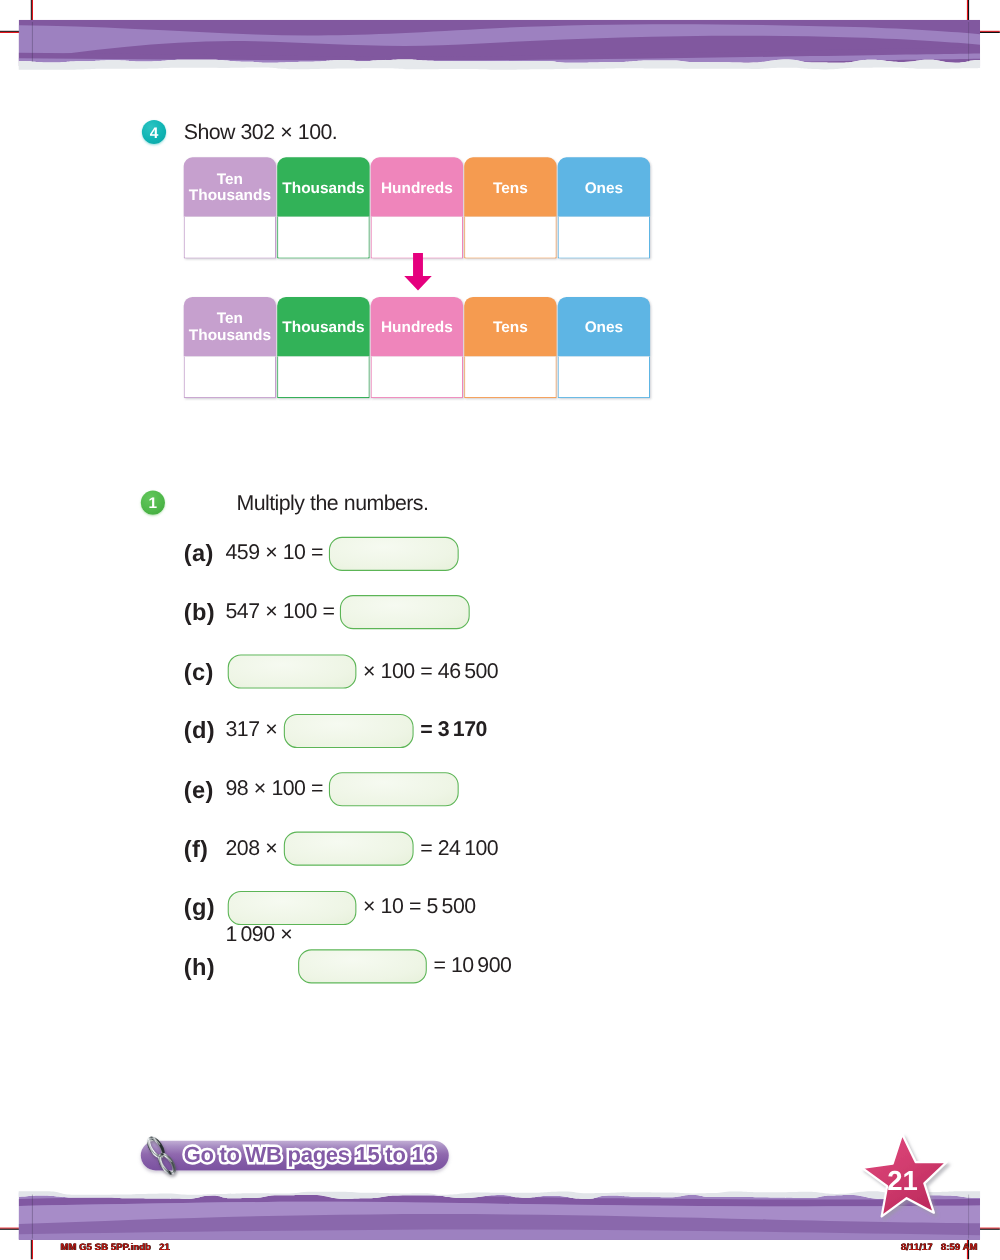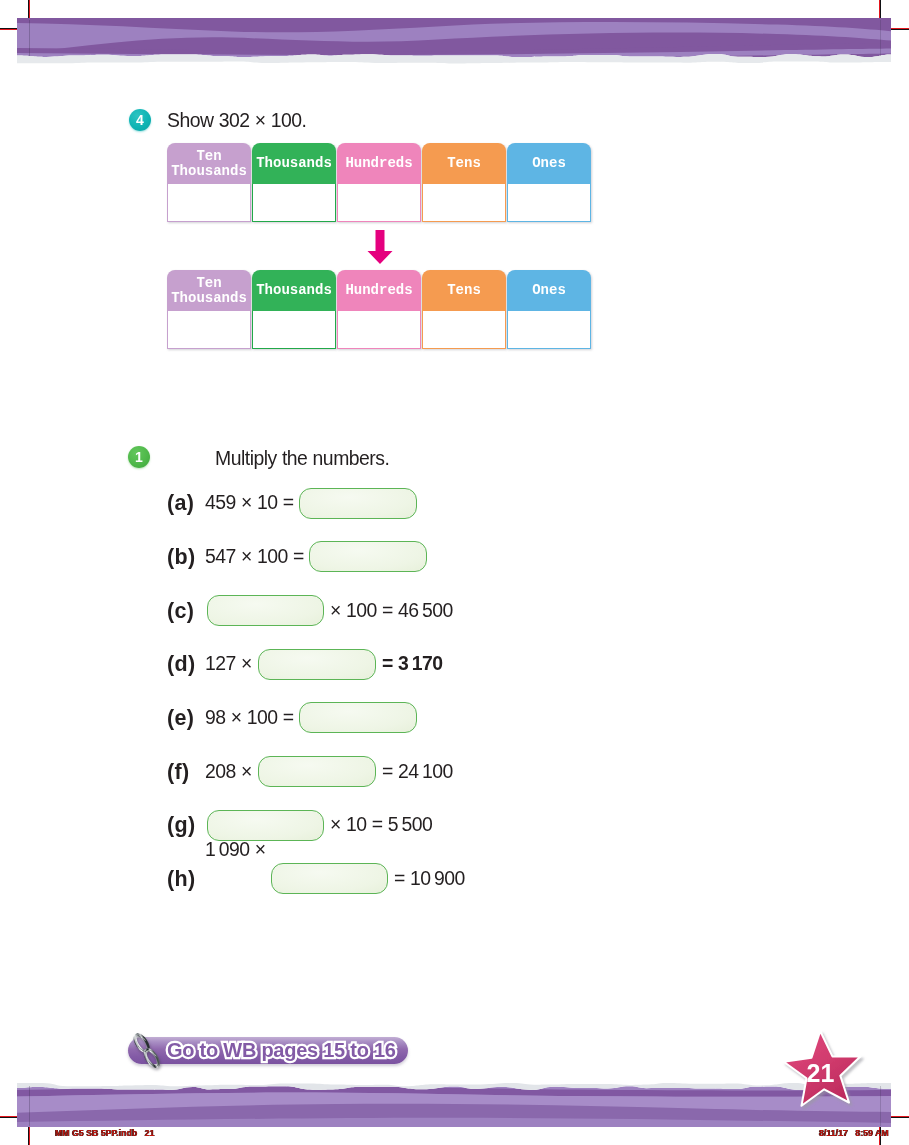--- a/index.html
+++ b/index.html
@@ -10,23 +10,23 @@
   .banner{position:absolute;}
   .arrow{position:absolute;}
 
   .qnum{position:absolute;width:22px;height:22px;border-radius:50%;
         color:#fff;font-weight:bold;font-size:14px;text-align:center;line-height:22px;}
   .qtext{position:absolute;font-size:19.4px;color:#231f20;letter-spacing:-0.5px;word-spacing:0.3px;}
 
   .pvtable{position:absolute;display:flex;}
   .pvcol{width:84px;margin-right:1px;}
   .pvcol:last-child{margin-right:0;}
-  .pvhead{height:41px;border-radius:8px 8px 0 0;color:#fff;font-weight:bold;
+  .pvhead{height:54px;border-radius:8px 8px 0 0;color:#fff;font-weight:bold;
           font-size:14px;display:flex;align-items:center;justify-content:center;
-          text-align:center;line-height:1.05;white-space:pre-line;font-family:Liberation Mono, monospace;}
+          text-align:center;line-height:1.05;white-space:pre-line;}
   .pvcol{width:84px;margin-right:1px;filter:drop-shadow(1.2px 1.6px 1.2px rgba(140,140,150,.40));}
   .pvcell{height:38px;background:#fff;border-style:solid;border-width:1px;border-top:none;
           box-sizing:border-box;border-radius:0 0 1px 1px;}
 
   .ex{position:absolute;font-size:19.4px;color:#231f20;white-space:nowrap;letter-spacing:-0.5px;word-spacing:0.3px;}
   .exlbl{position:absolute;font-size:21.5px;font-weight:bold;color:#231f20;letter-spacing:0.3px;}
   .ansbox{position:absolute;height:31px;border:1px solid #5cb556;border-radius:12px;
           background:radial-gradient(120% 150% at 42% 28%,#f6faf1 0%,#eef5e5 45%,#e4eed6 78%,#dde9cd 100%);
           box-sizing:border-box;}
   .ftxt{position:absolute;font-size:8.6px;font-weight:bold;color:#c0150d;letter-spacing:0.1px;white-space:pre;text-shadow:0.4px 0 0 #1a1a1a,-0.4px 0 0 #1a1a1a;padding-left:13px;}
@@ -172,21 +172,21 @@
       <div class="exlbl" style="left: 167px; top: 491px;">(a)</div>
       <div class="ex" style="left: 205px; top: 491px;">459 × 10 =</div>
       <div class="ansbox" style="left: 299px; top: 488px; width: 118px;"></div>
       <div class="exlbl" style="left: 167px; top: 545px;">(b)</div>
       <div class="ex" style="left: 205px; top: 545px;">547 × 100 =</div>
       <div class="ansbox" style="left: 309px; top: 541px; width: 118px;"></div>
       <div class="exlbl" style="left: 167px; top: 599px;">(c)</div>
       <div class="ansbox" style="left: 207px; top: 595px; width: 117px;"></div>
       <div class="ex" style="left: 330px; top: 599px;">× 100 = 46 500</div>
       <div class="exlbl" style="left: 167px; top: 652px;">(d)</div>
-      <div class="ex" style="left: 205px; top: 652px;">127 ×</div>
+      <div class="ex" style="left: 205px; top: 652px;">317 ×</div>
       <div class="ansbox" style="left: 258px; top: 649px; width: 118px;"></div>
       <div class="ex" style="left: 382px; top: 652px; font-weight: bold;">= 3 170</div>
       <div class="exlbl" style="left: 167px; top: 706px;">(e)</div>
       <div class="ex" style="left: 205px; top: 706px;">98 × 100 =</div>
       <div class="ansbox" style="left: 299px; top: 702px; width: 118px;"></div>
       <div class="exlbl" style="left: 167px; top: 760px;">(f)</div>
       <div class="ex" style="left: 205px; top: 760px;">208 ×</div>
       <div class="ansbox" style="left: 258px; top: 756px; width: 118px;"></div>
       <div class="ex" style="left: 382px; top: 760px;">= 24 100</div>
       <div class="exlbl" style="left: 167px; top: 813px;">(g)</div>

